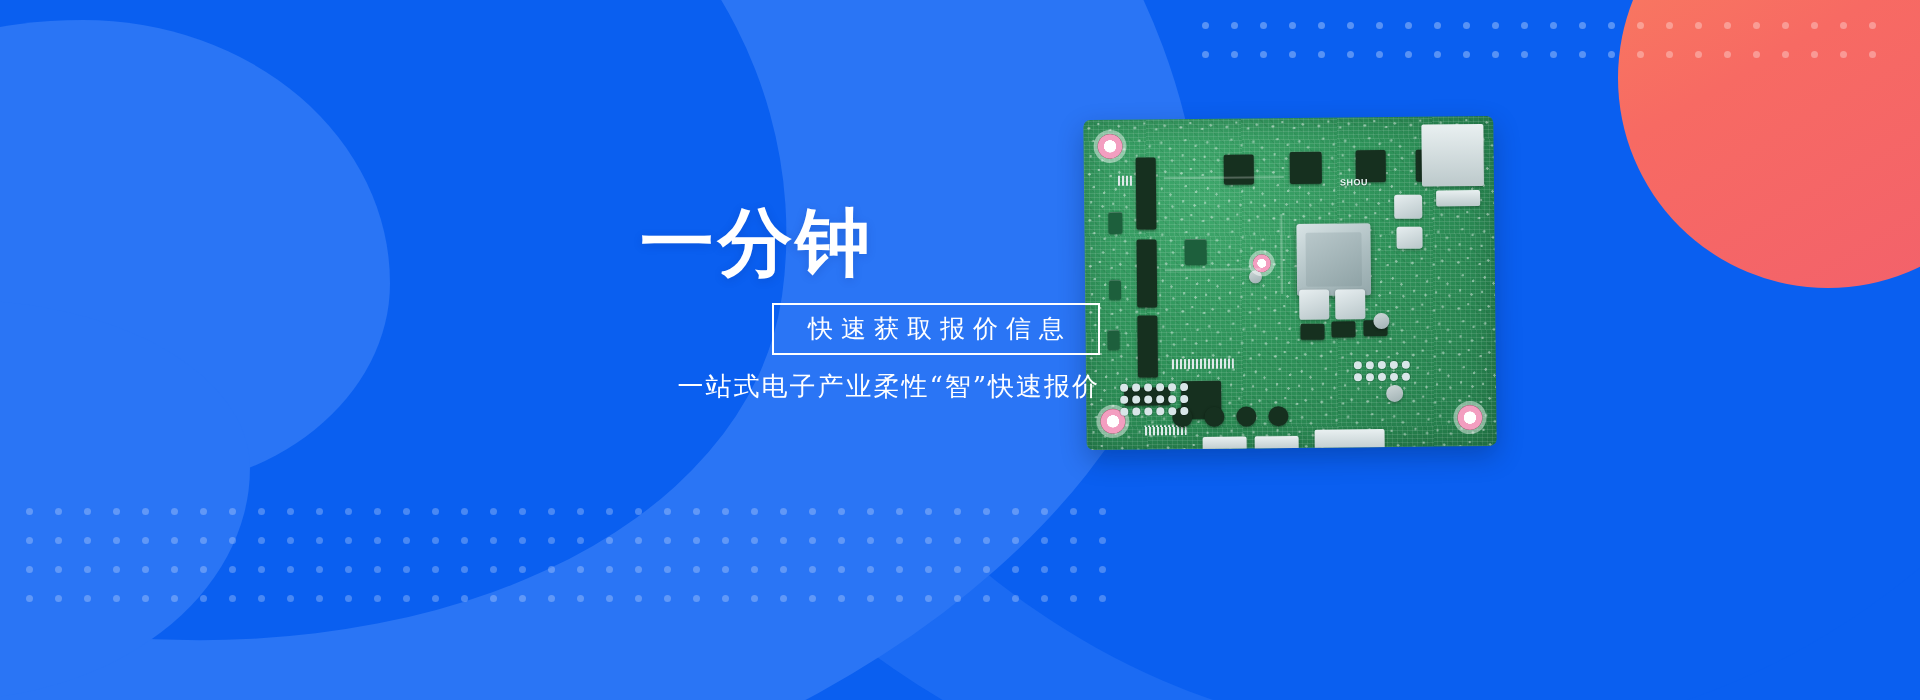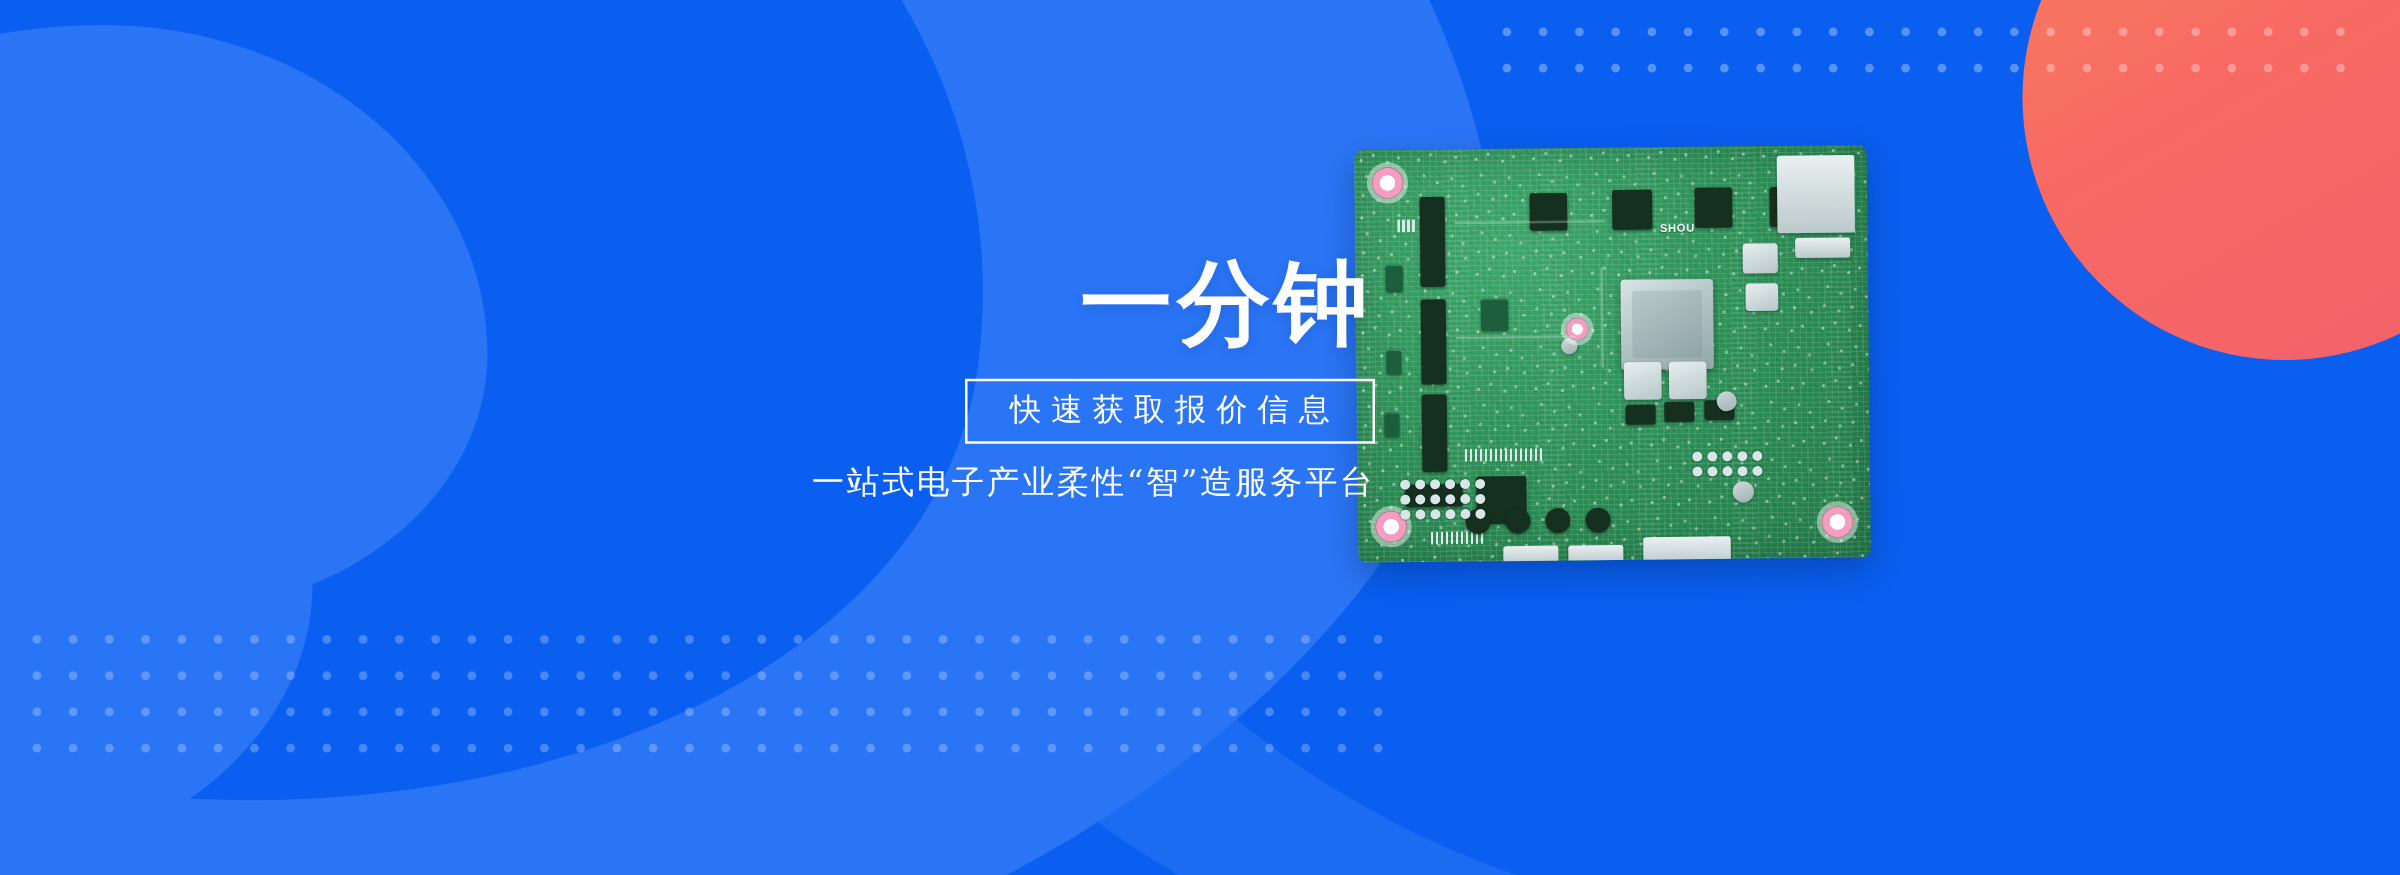--- a/index.html
+++ b/index.html
@@ -106,21 +106,21 @@
     white-space:nowrap;
     pointer-events:none;
     font-family:"Liberation Sans","DejaVu Sans",sans-serif;
   }
   .headline{
     position:relative;
     font-size:74px;
     font-weight:900;
     line-height:1.03;
     letter-spacing:4px;
-    text-align:right;
+    text-align:left;
     margin:0;
     padding-right:2px;
     text-shadow:0 2px 10px rgba(0,40,120,.18);
   }
   .headline .l1{display:block;margin-top:55px;}
   .headline .l2{display:block;}
 
   .cta-box{
     display:inline-block;
     margin-top:22px;
@@ -543,25 +543,25 @@
           <span></span>
           <span></span>
           <span></span>
           <span></span>
       </div>
 
       <div class="trace" style="left:80px;top:58px;width:120px;height:2px;"></div>
       <div class="trace" style="left:80px;top:150px;width:96px;height:2px;"></div>
       <div class="trace" style="left:196px;top:96px;width:2px;height:80px;"></div>
 
-      <div class="label-show" style="left:244px;top:60px;">SHOU</div>
+      <div class="label-show" style="left:256px;top:60px;">SHOU</div>
     </div>
   </div>
 
   <div class="text-block">
     <h1 class="headline">
       <span class="l1">一分钟</span>
     </h1>
     <div class="cta-box">快速获取报价信息</div>
-    <div class="subtitle">一站式电子产业柔性“智”造服务平台</div>
+    <div class="subtitle">一站式电子产业柔性“智”快速报价</div>
   </div>
 
 </div>
 
 </body></html>

